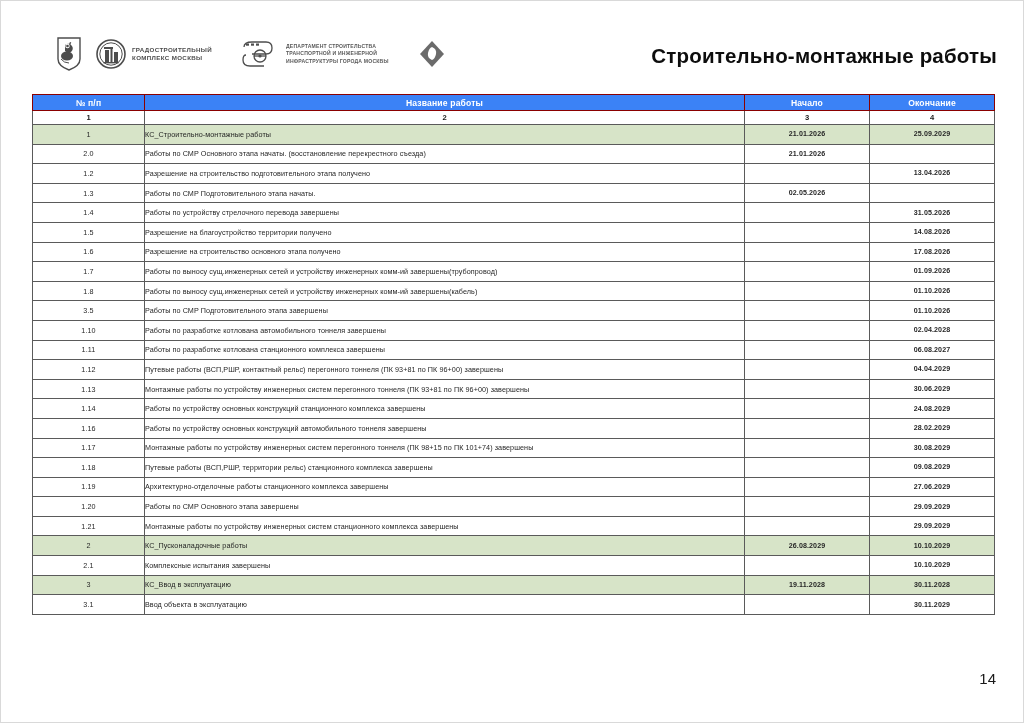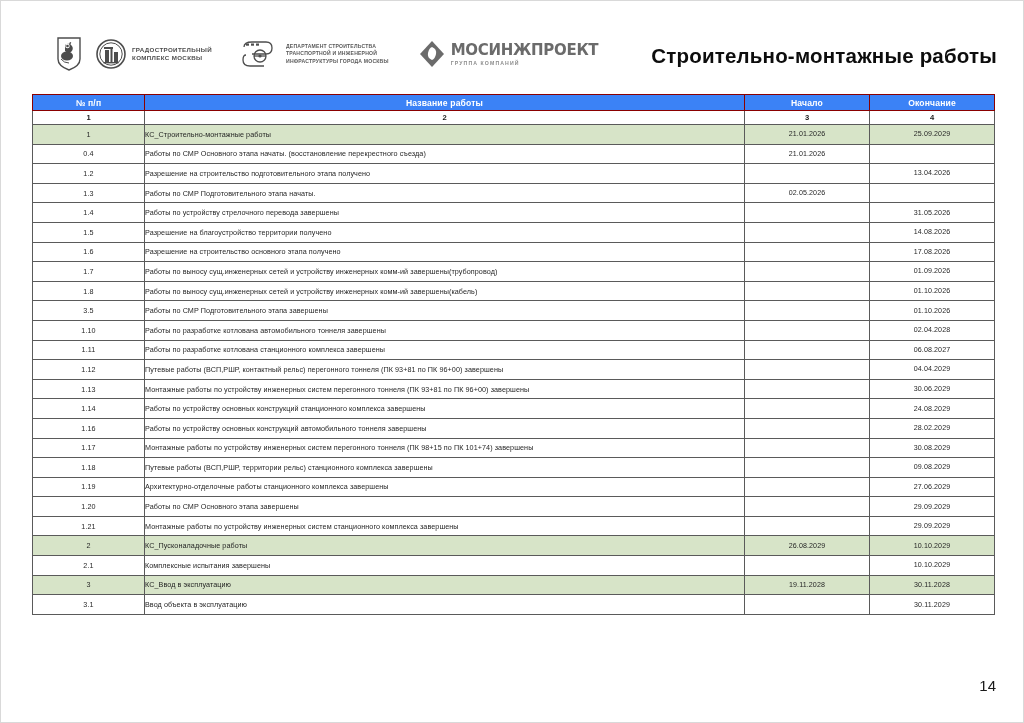--- a/index.html
+++ b/index.html
@@ -180,36 +180,37 @@
     letter-spacing: 0.08px;
     white-space: nowrap;
     overflow: hidden;
   }
 
   td.date {
     text-align: center;
     font-size: 7.1px;
     color: #262626;
     letter-spacing: 0.1px;
+    font-weight: bold;
   }
 
   tr.group > td {
     background: #D7E4C8;
   }
 
   tr.group td.name {
     color: #1f1f1f;
     margin-top: 12px;
   }
 
   
   .page-num {
     position: absolute;
     right: 27px;
-    bottom: 28px;
+    bottom: 35px;
     font-size: 15px;
     color: #1a1a1a;
     font-family: "Liberation Sans", sans-serif;
   }
 </style>
 </head>
 <body>
 
 <div class="slide">
 
@@ -269,24 +270,20 @@
           <div>ТРАНСПОРТНОЙ И ИНЖЕНЕРНОЙ</div>
           <div>ИНФРАСТРУКТУРЫ ГОРОДА МОСКВЫ</div>
         </div>
       </div>
 
       <div class="logo-block" style="margin-left:16px;">
         <svg class="mip-mark" viewBox="0 0 26 28">
           <path d="M13 1 L25 14 L13 27 L1 14 Z" fill="#6b6b6b"></path>
           <path d="M13 7 q5 2 4 7 q-1 5 -4 6 q-5 -2 -4 -7 q1 -5 4 -6 z" fill="#ffffff"></path>
         </svg>
-        <div>
-          <div class="mip-word">МОСИНЖПРОЕКТ</div>
-          <div class="mip-sub">ГРУППА КОМПАНИЙ</div>
-        </div>
       </div>
 
     </div>
 
     <div class="slide-title">Строительно-монтажные работы</div>
   </div>
 
   <div class="table-wrap">
     <table class="sched">
       <colgroup>
@@ -310,21 +307,21 @@
         </tr>
       </thead>
       <tbody id="sched-body">
           <tr class="group">
             <td class="num">1</td>
             <td class="name">КС_Строительно-монтажные работы</td>
             <td class="date">21.01.2026</td>
             <td class="date">25.09.2029</td>
           </tr>
           <tr>
-            <td class="num">0.4</td>
+            <td class="num">2.0</td>
             <td class="name">Работы по СМР Основного этапа начаты. (восстановление перекрестного съезда)</td>
             <td class="date">21.01.2026</td>
             <td class="date"></td>
           </tr>
           <tr>
             <td class="num">1.2</td>
             <td class="name">Разрешение на строительство подготовительного этапа получено</td>
             <td class="date"></td>
             <td class="date">13.04.2026</td>
           </tr>

